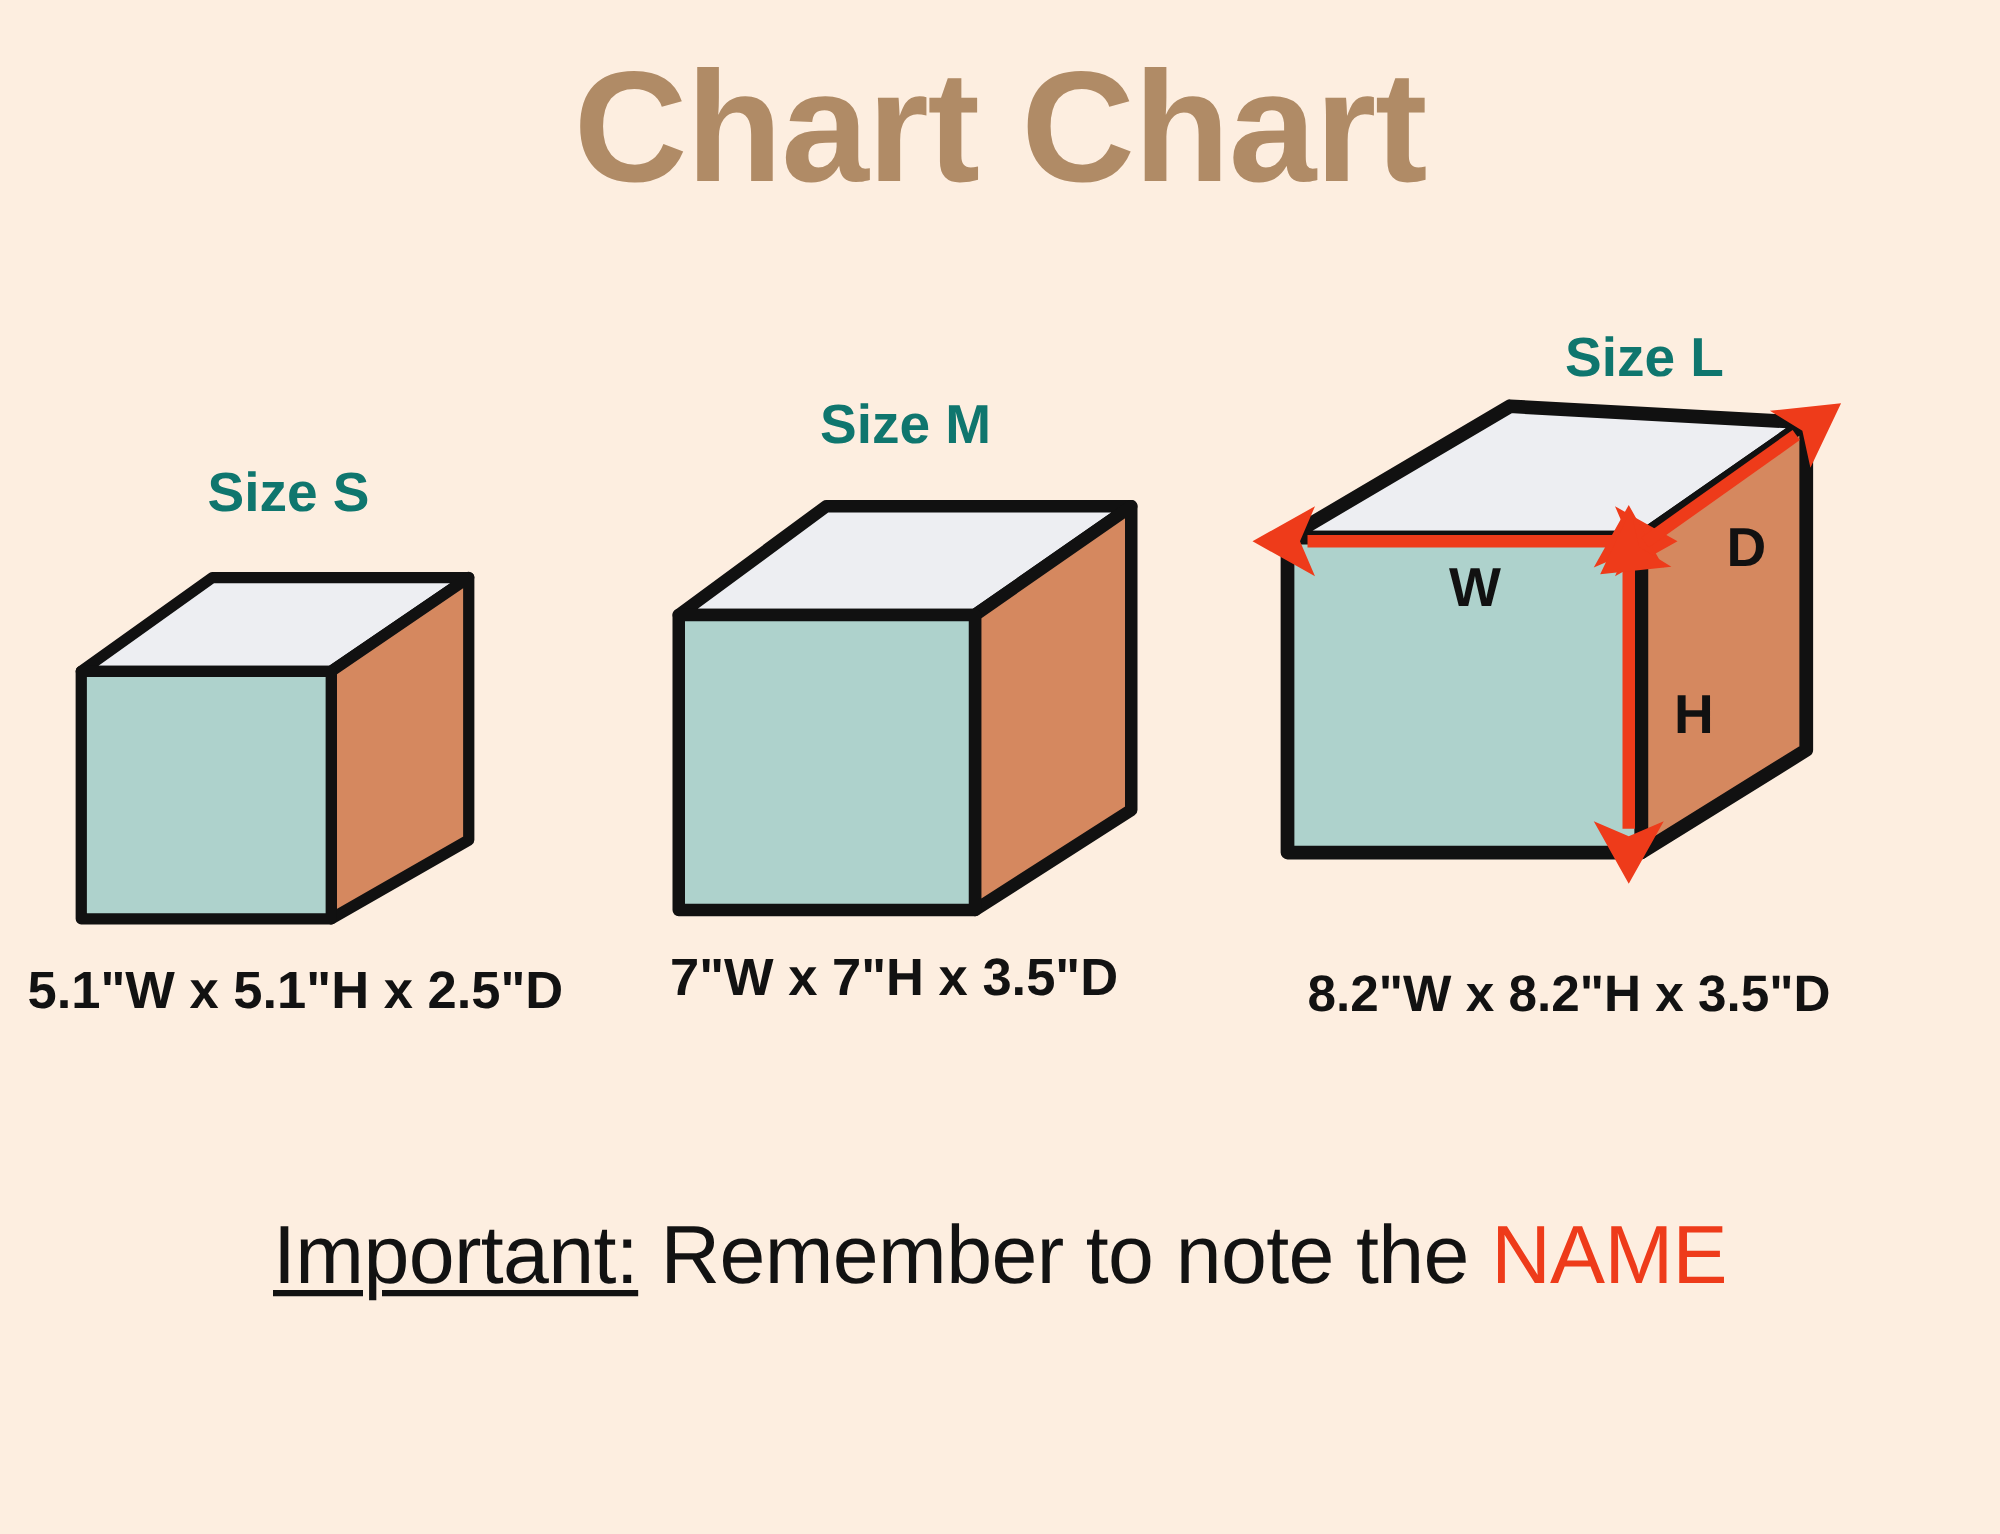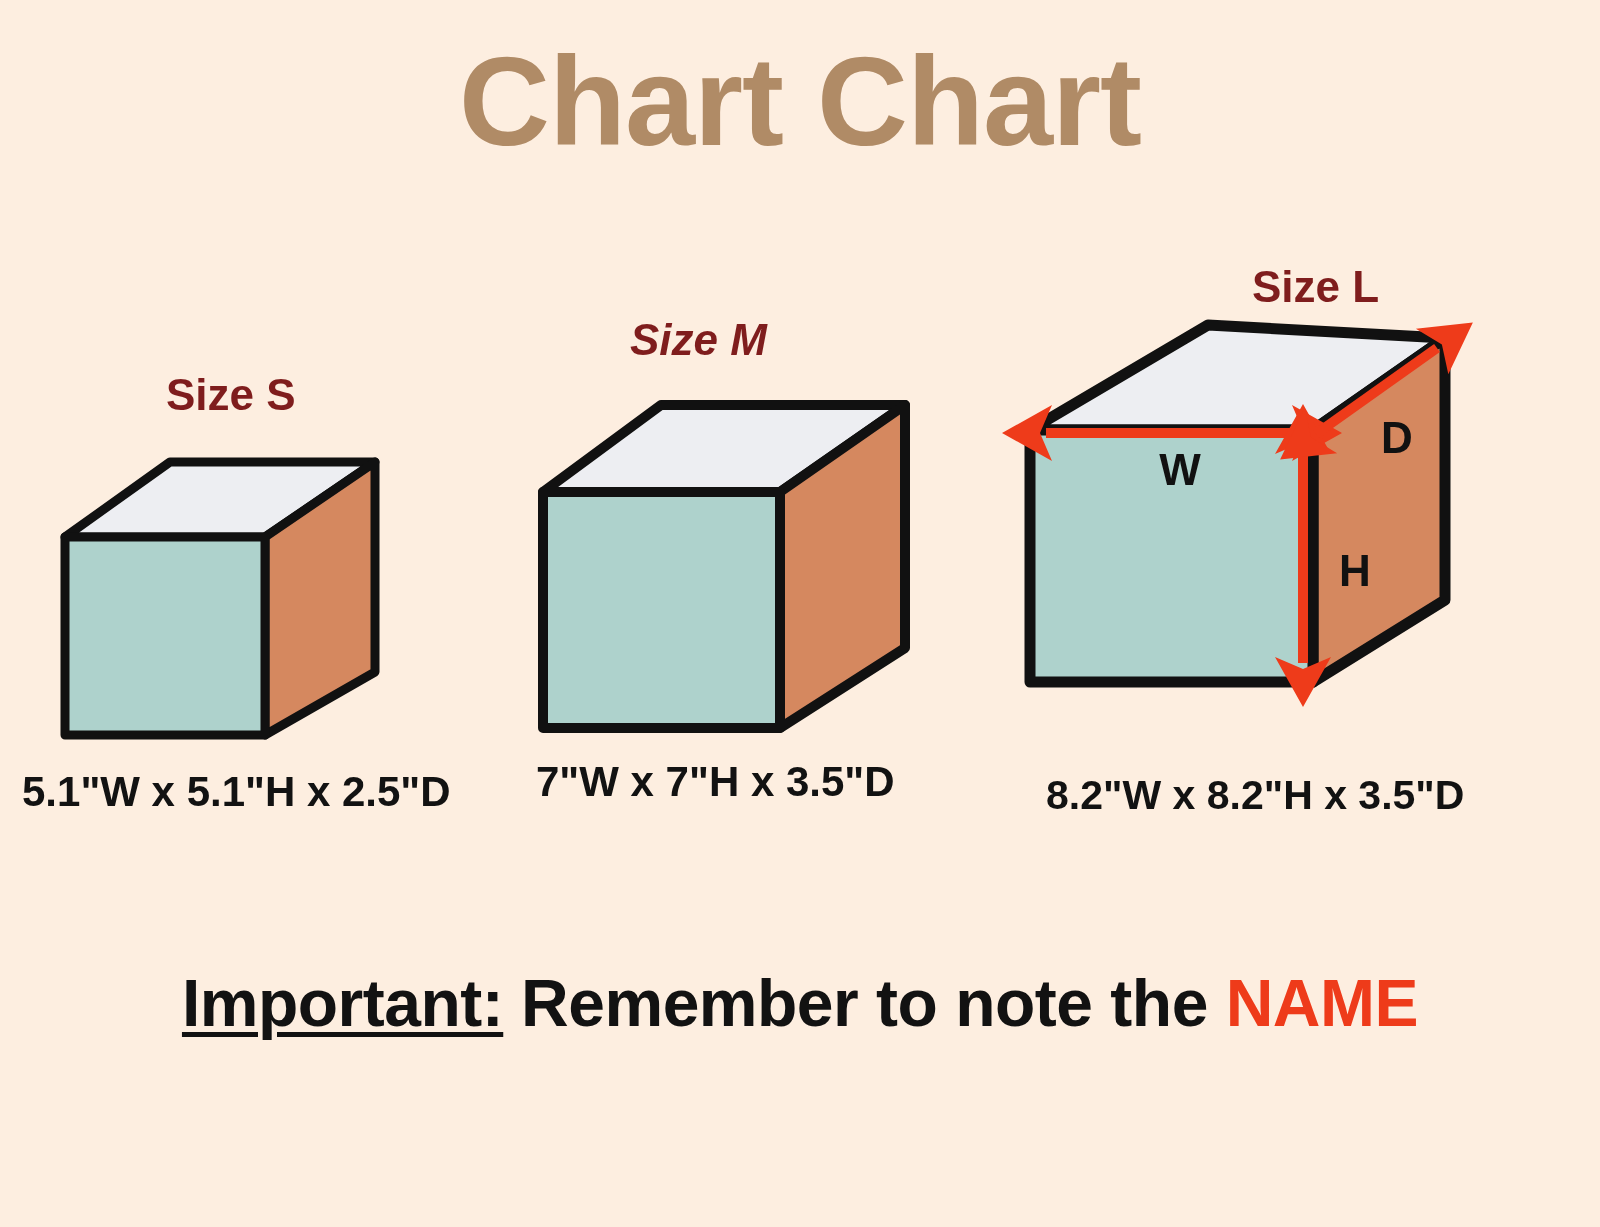--- a/index.html
+++ b/index.html
@@ -28,26 +28,26 @@
     font-size: 126px;
     font-weight: bold;
     color: #B08B66;
     letter-spacing: -1px;
     line-height: 1.15;
     white-space: nowrap;
   }
   .size-label {
     position: absolute;
     font-weight: bold;
-    color: #7f1d1d;
+    color: #0f766e;
     font-size: 44px;
     white-space: nowrap;
   }
   .size-label.s-label { left: 166px; top: 370px; }
-  .size-label.m-label { left: 630px; top: 315px; font-style: italic; }
+  .size-label.m-label { left: 656px; top: 315px; }
   .size-label.l-label { left: 1252px; top: 262px; }
 
   .dims-text {
     position: absolute;
     font-weight: bold;
     color: #121212;
     white-space: nowrap;
   }
   .dims-text.s-dims { left: 22px;   top: 768px; font-size: 42px; }
   .dims-text.m-dims { left: 536px;  top: 758px; font-size: 42px; }
@@ -62,21 +62,21 @@
     pointer-events: none;
   }
 
   .footer-note {
     position: absolute;
     left: 0;
     top: 965px;
     width: 1600px;
     text-align: center;
     font-size: 66px;
-    font-weight: bold;
+    font-weight: normal;
     color: #121212;
     white-space: nowrap;
     letter-spacing: -0.5px;
   }
   .footer-note .underline-part {
     text-decoration: underline;
     text-decoration-thickness: 5px;
     text-underline-offset: 6px;
   }
   .footer-note .name-part {

